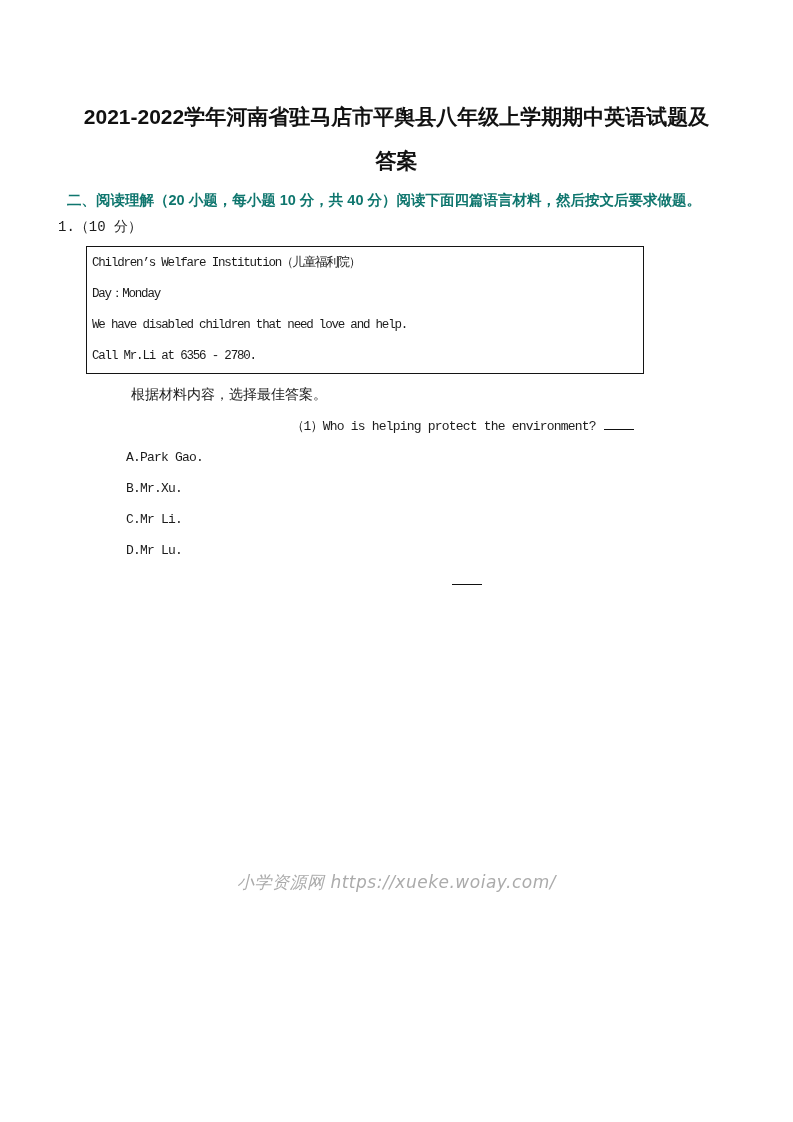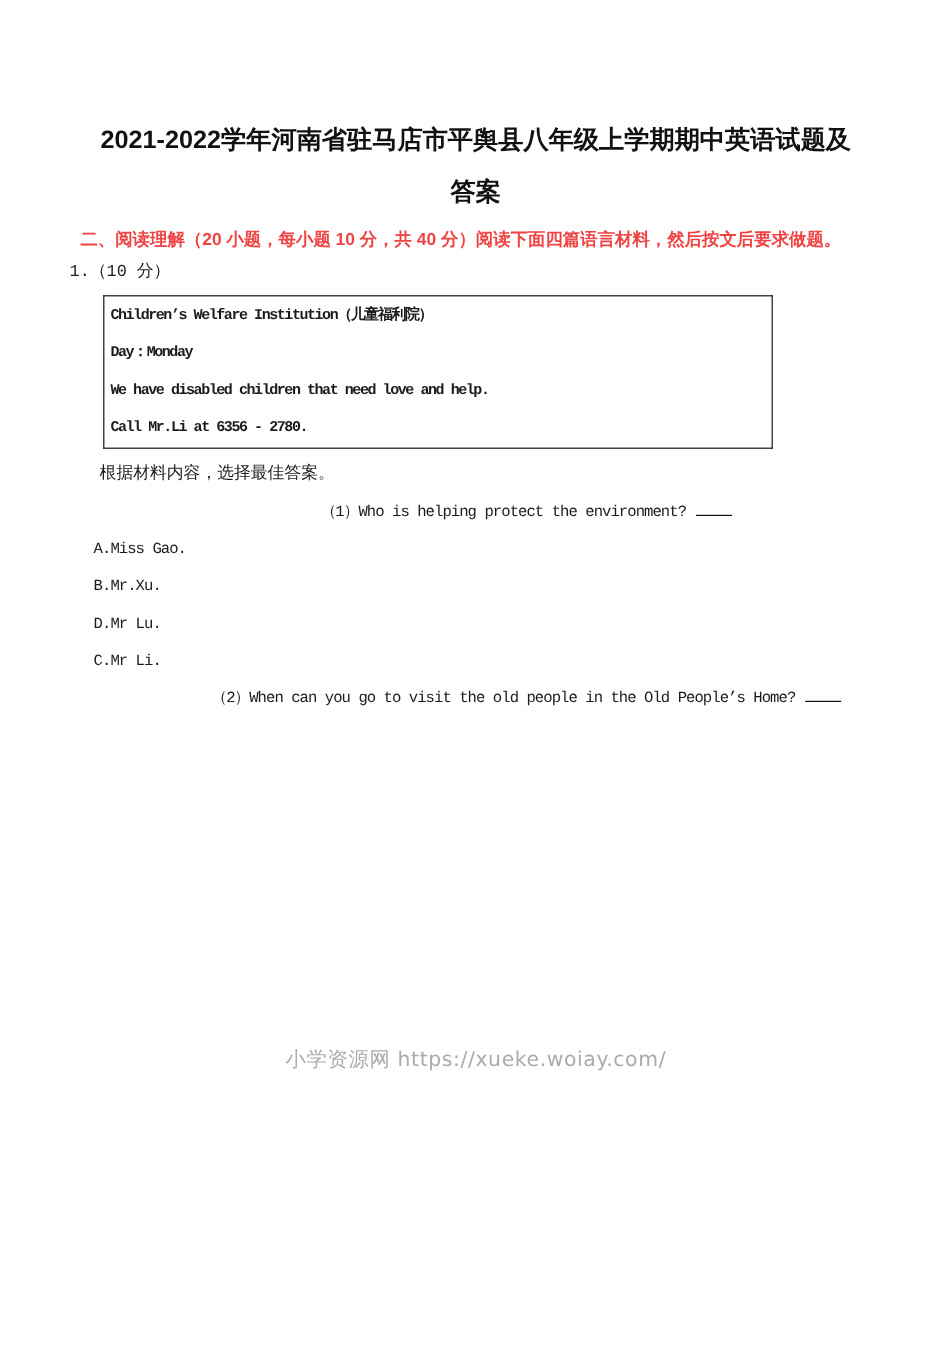--- a/index.html
+++ b/index.html
@@ -22,52 +22,52 @@
     font-size: 21px;
     line-height: 44px;
     color: #111;
   }
   .section-header {
     margin: 5px 30px 0 67px;
     font-family: "Liberation Sans", "DejaVu Sans", sans-serif;
     font-weight: bold;
     font-size: 14.5px;
     line-height: 24px;
-    color: #ef4444;
+    color: #0f766e;
   }
   .q-number {
     margin: 4px 1px 0 58px;
     font-size: 14px;
     line-height: 22px;
   }
   table.materials {
     margin: 8px 0 0 86px;
     width: 558px;
     border-collapse: collapse;
     table-layout: fixed;
   }
   table.materials td {
     border: 1.5px solid #141414;
     padding: 1px 16px 1px 5px;
     vertical-align: top;
-    font-weight: bold;
   }
   table.materials td p {
     margin: 0;
     font-size: 12.5px;
     letter-spacing: -1.2px;
     line-height: 31px;
     white-space: nowrap;
     overflow: visible;
   }
   .questions {
     margin: 6px 0 0 0;
     font-size: 13px;
     letter-spacing: -0.8px;
     line-height: 31px;
+    padding-left: 48px;
   }
   .instruction {
     margin-left: 83px;
     font-size: 14px;
     letter-spacing: 0;
   }
   .q-line   { margin-left: 84px; text-align: center; }
   .opt-line { margin-left: 78px; }
   .blank {
     display: inline-block;
@@ -80,20 +80,21 @@
   .footer {
     position: absolute;
     left: 0;
     bottom: 34px;
     width: 100%;
     text-align: center;
     font-family: "DejaVu Sans", "Liberation Sans", sans-serif;
     font-size: 17px;
     letter-spacing: 0.5px;
     color: #ababab;
+    font-style: italic;
   }
 </style>
 </head>
 <body>
 
 <div class="page">
 
   <div class="title">
     <div>2021-2022学年河南省驻马店市平舆县八年级上学期期中英语试题及</div>
     <div>答案</div>
@@ -112,22 +113,22 @@
         <p>We have disabled children that need love and help.</p>
         <p>Call Mr.Li at 6356 - 2780.</p>
       </td>
     </tr>
   </tbody>
     </table>
 
   <div class="questions">
     <div class="instruction">根据材料内容，选择最佳答案。</div>
     <div class="q-line"><span>（1）Who is helping protect the environment?</span><span class="blank"></span></div>
-    <div class="opt-line">A.Miss Gao.</div>
+    <div class="opt-line">A.Park Gao.</div>
     <div class="opt-line">B.Mr.Xu.</div>
+    <div class="opt-line">C.Mr Li.</div>
     <div class="opt-line">D.Mr Lu.</div>
-    <div class="opt-line">C.Mr Li.</div>
-    <div class="q-line"><span>（2）When can you go to visit the old people in the Old People’s Home?</span><span class="blank"></span></div>
+    <div class="q-line"><span class="blank"></span></div>
   </div>
 
   <div class="footer">小学资源网 https://xueke.woiay.com/</div>
 
 </div>
 
 </body></html>

